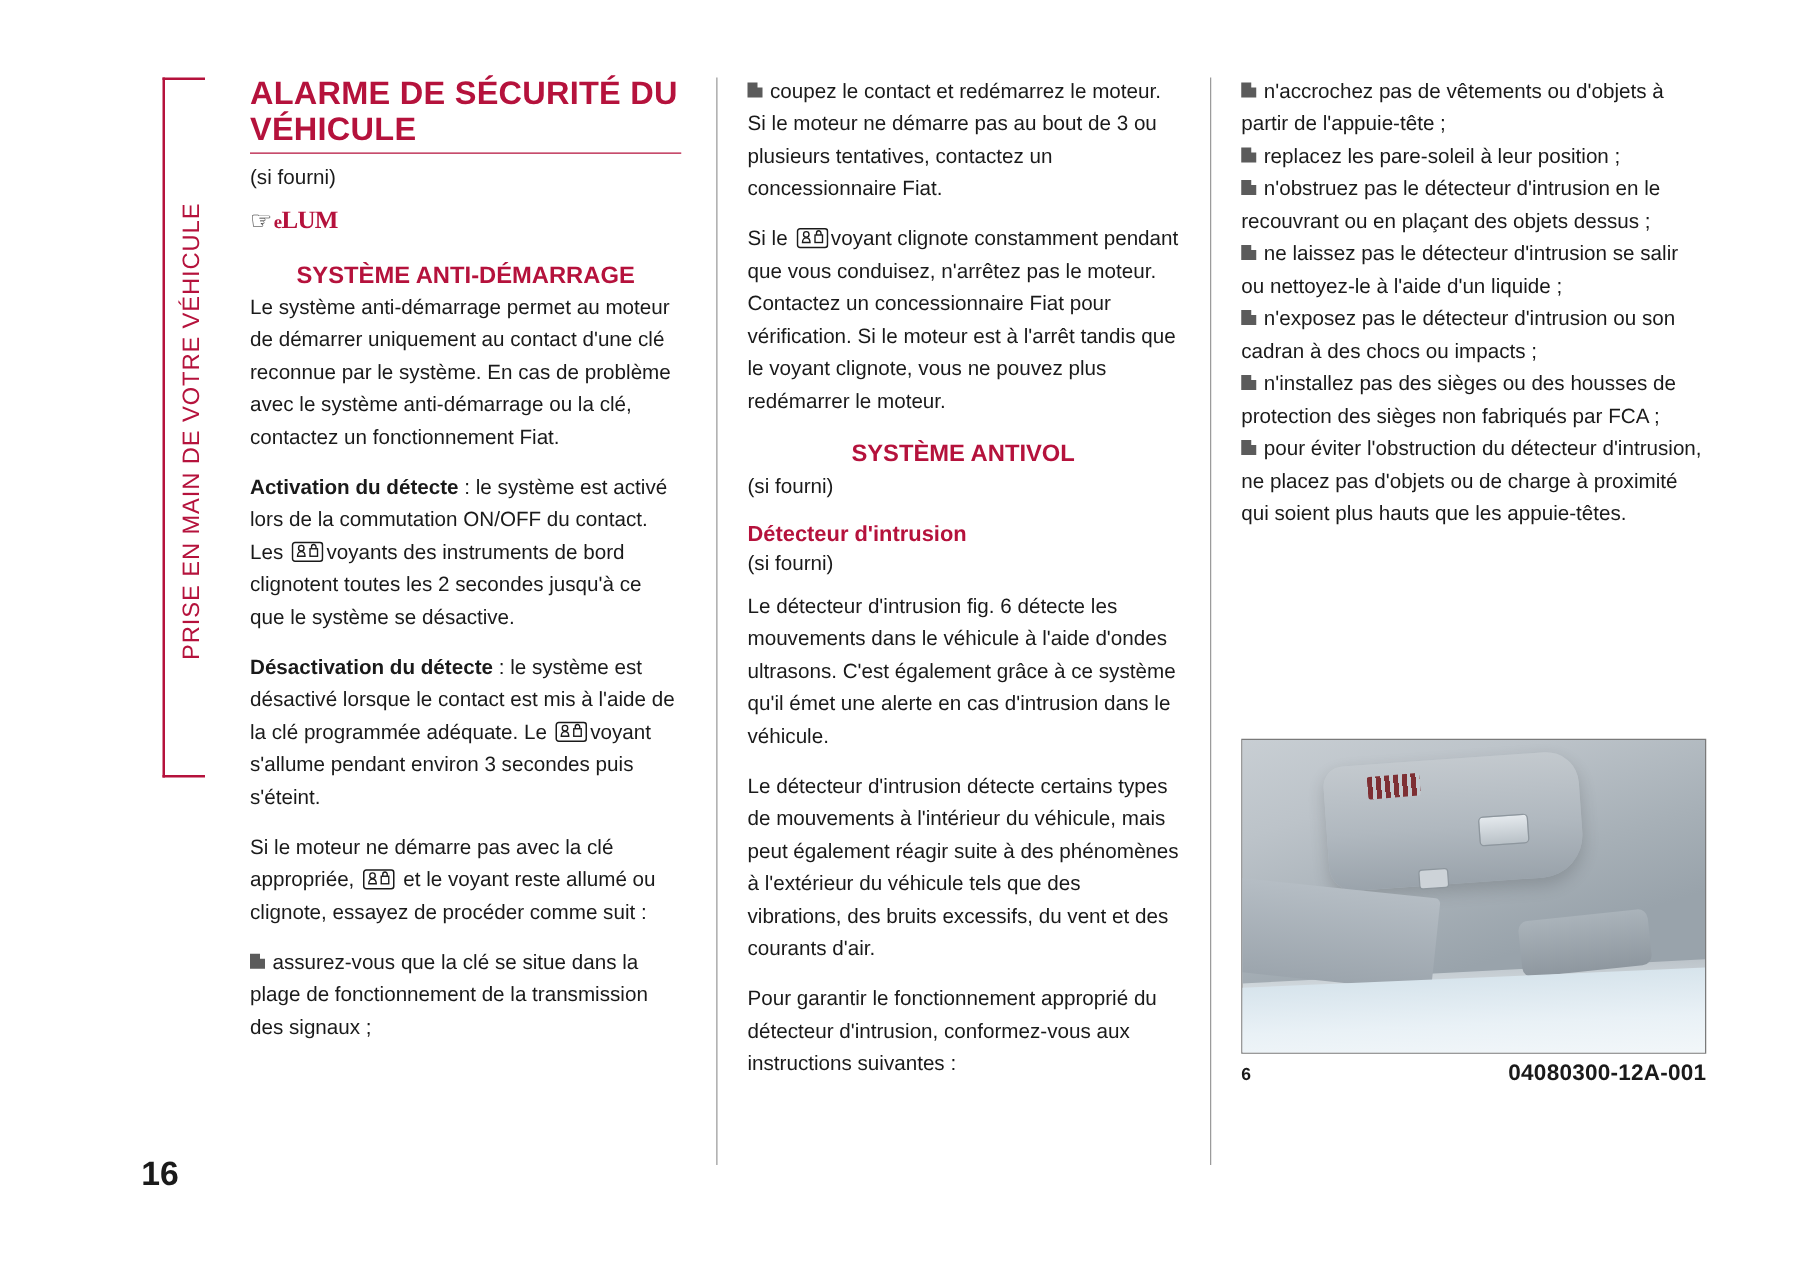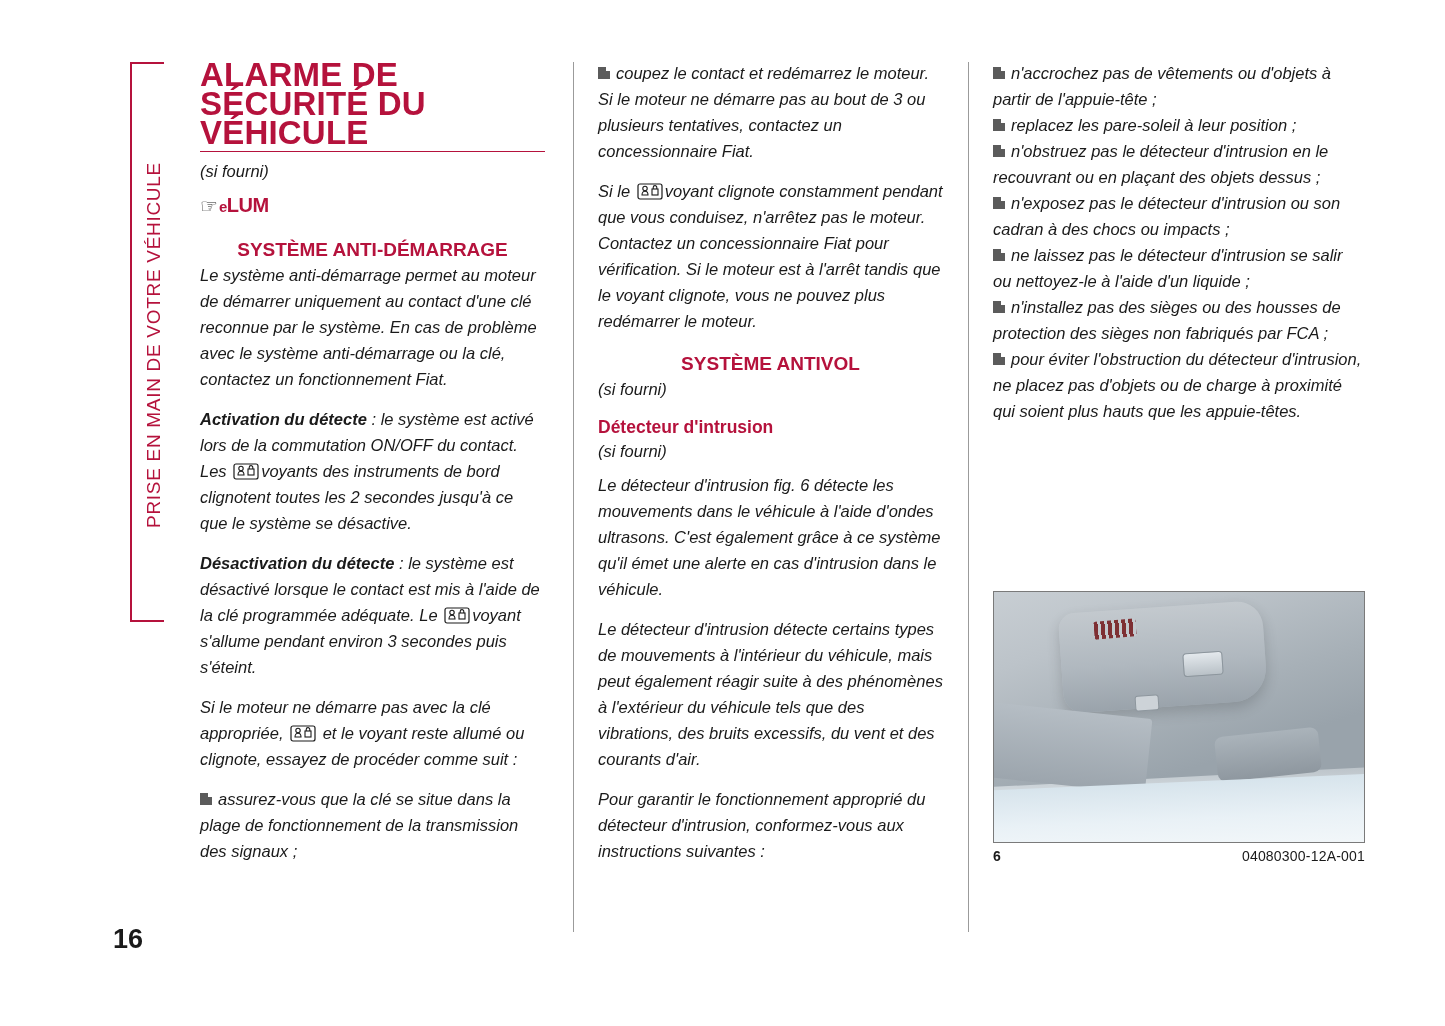--- a/index.html
+++ b/index.html
@@ -65,21 +65,21 @@
     top: 62px;
     width: 0;
     border-left: 1px solid #9b9b9b;
     height: 870px;
   }
   .rule-v.r1 { left: 573px; }
   .rule-v.r2 { left: 968px; }
 
   h1.title {
     color: #b5123c;
-    font-size: 33px;
+    font-size: 26px;
     line-height: 29px;
     font-weight: bold;
     margin: 0 0 4px 0;
     letter-spacing: 0.2px;
   }
   .title-rule {
     border-bottom: 1.5px solid #b5123c;
     margin: 2px 0 6px 0;
     width: 100%;
   }
@@ -93,21 +93,20 @@
   }
   h3.sub3 {
     color: #b5123c;
     font-size: 17.5px;
     line-height: 22px;
     font-weight: bold;
     margin: 14px 0 0 0;
   }
   p {
     margin: 0 0 14px 0;
-    font-style: italic;
   }
   .note { margin: 0 0 8px 0; }
   b { font-weight: bold; }
 
   
   .glyph-key {
     display: inline-block;
     width: 26px;
     height: 19px;
     vertical-align: -4px;
@@ -118,21 +117,21 @@
 
   
   .elum {
     margin: 8px 0 4px 0;
     display: flex;
     align-items: center;
     height: 28px;
   }
   .elum .hand { font-size: 20px; color: #1a1a1a; margin-right: 1px; }
   .elum .word {
-    font-family: Liberation Sans, sans-serif;
+    font-family: Liberation Serif, serif;
     font-weight: bold;
     font-size: 20px;
     color: #b5123c;
     letter-spacing: -0.5px;
   }
   .elum .word .e { font-size: 15px; }
 
   
   .bullet-item {
     margin: 0 0 0 0;
@@ -257,21 +256,21 @@
     left: 993px;
     top: 848px;
     width: 372px;
     display: flex;
     justify-content: space-between;
     align-items: baseline;
     font-size: 13px;
     color: #1a1a1a;
   }
   .fig-num { font-weight: bold; font-size: 14px; }
-  .fig-code { font-weight: normal; letter-spacing: 0.2px; font-size: 14px; }
+  .fig-code { font-weight: bold; letter-spacing: 0.2px; font-size: 18px; }
 
   .page-number {
     position: absolute;
     left: 113px;
     top: 924px;
     font-size: 27px;
     font-weight: bold;
     color: #1a1a1a;
   }
 </style>
@@ -361,22 +360,22 @@
 
     <p>Le détecteur d'intrusion fig. 6 détecte les mouvements dans le véhicule à l'aide d'ondes ultrasons. C'est également grâce à ce système qu'il émet une alerte en cas d'intrusion dans le véhicule.</p>
     <p>Le détecteur d'intrusion détecte certains types de mouvements à l'intérieur du véhicule, mais peut également réagir suite à des phénomènes à l'extérieur du véhicule tels que des vibrations, des bruits excessifs, du vent et des courants d'air.</p>
     <p>Pour garantir le fonctionnement approprié du détecteur d'intrusion, conformez-vous aux instructions suivantes :</p>
   </div>
 
   <div class="col col3">
     <p class="bullet-item"><span class="bsq"></span><span>n'accrochez pas de vêtements ou d'objets à partir de l'appuie-tête ;</span></p>
     <p class="bullet-item"><span class="bsq"></span><span>replacez les pare-soleil à leur position ;</span></p>
     <p class="bullet-item"><span class="bsq"></span><span>n'obstruez pas le détecteur d'intrusion en le recouvrant ou en plaçant des objets dessus ;</span></p>
+    <p class="bullet-item"><span class="bsq"></span><span>ne laissez pas le détecteur d'intrusion se salir ou nettoyez-le à l'aide d'un liquide ;</span></p>
     <p class="bullet-item"><span class="bsq"></span><span>n'exposez pas le détecteur d'intrusion ou son cadran à des chocs ou impacts ;</span></p>
-    <p class="bullet-item"><span class="bsq"></span><span>ne laissez pas le détecteur d'intrusion se salir ou nettoyez-le à l'aide d'un liquide ;</span></p>
     <p class="bullet-item"><span class="bsq"></span><span>n'installez pas des sièges ou des housses de protection des sièges non fabriqués par FCA ;</span></p>
     <p class="bullet-item"><span class="bsq"></span><span>pour éviter l'obstruction du détecteur d'intrusion, ne placez pas d'objets ou de charge à proximité qui soient plus hauts que les appuie-têtes.</span></p>
   </div>
 
   <div class="figure">
     <div class="fig-roof"></div>
     <div class="fig-console"></div>
     <div class="fig-grille"></div>
     <div class="fig-sensor"></div>
     <div class="fig-button"></div>

